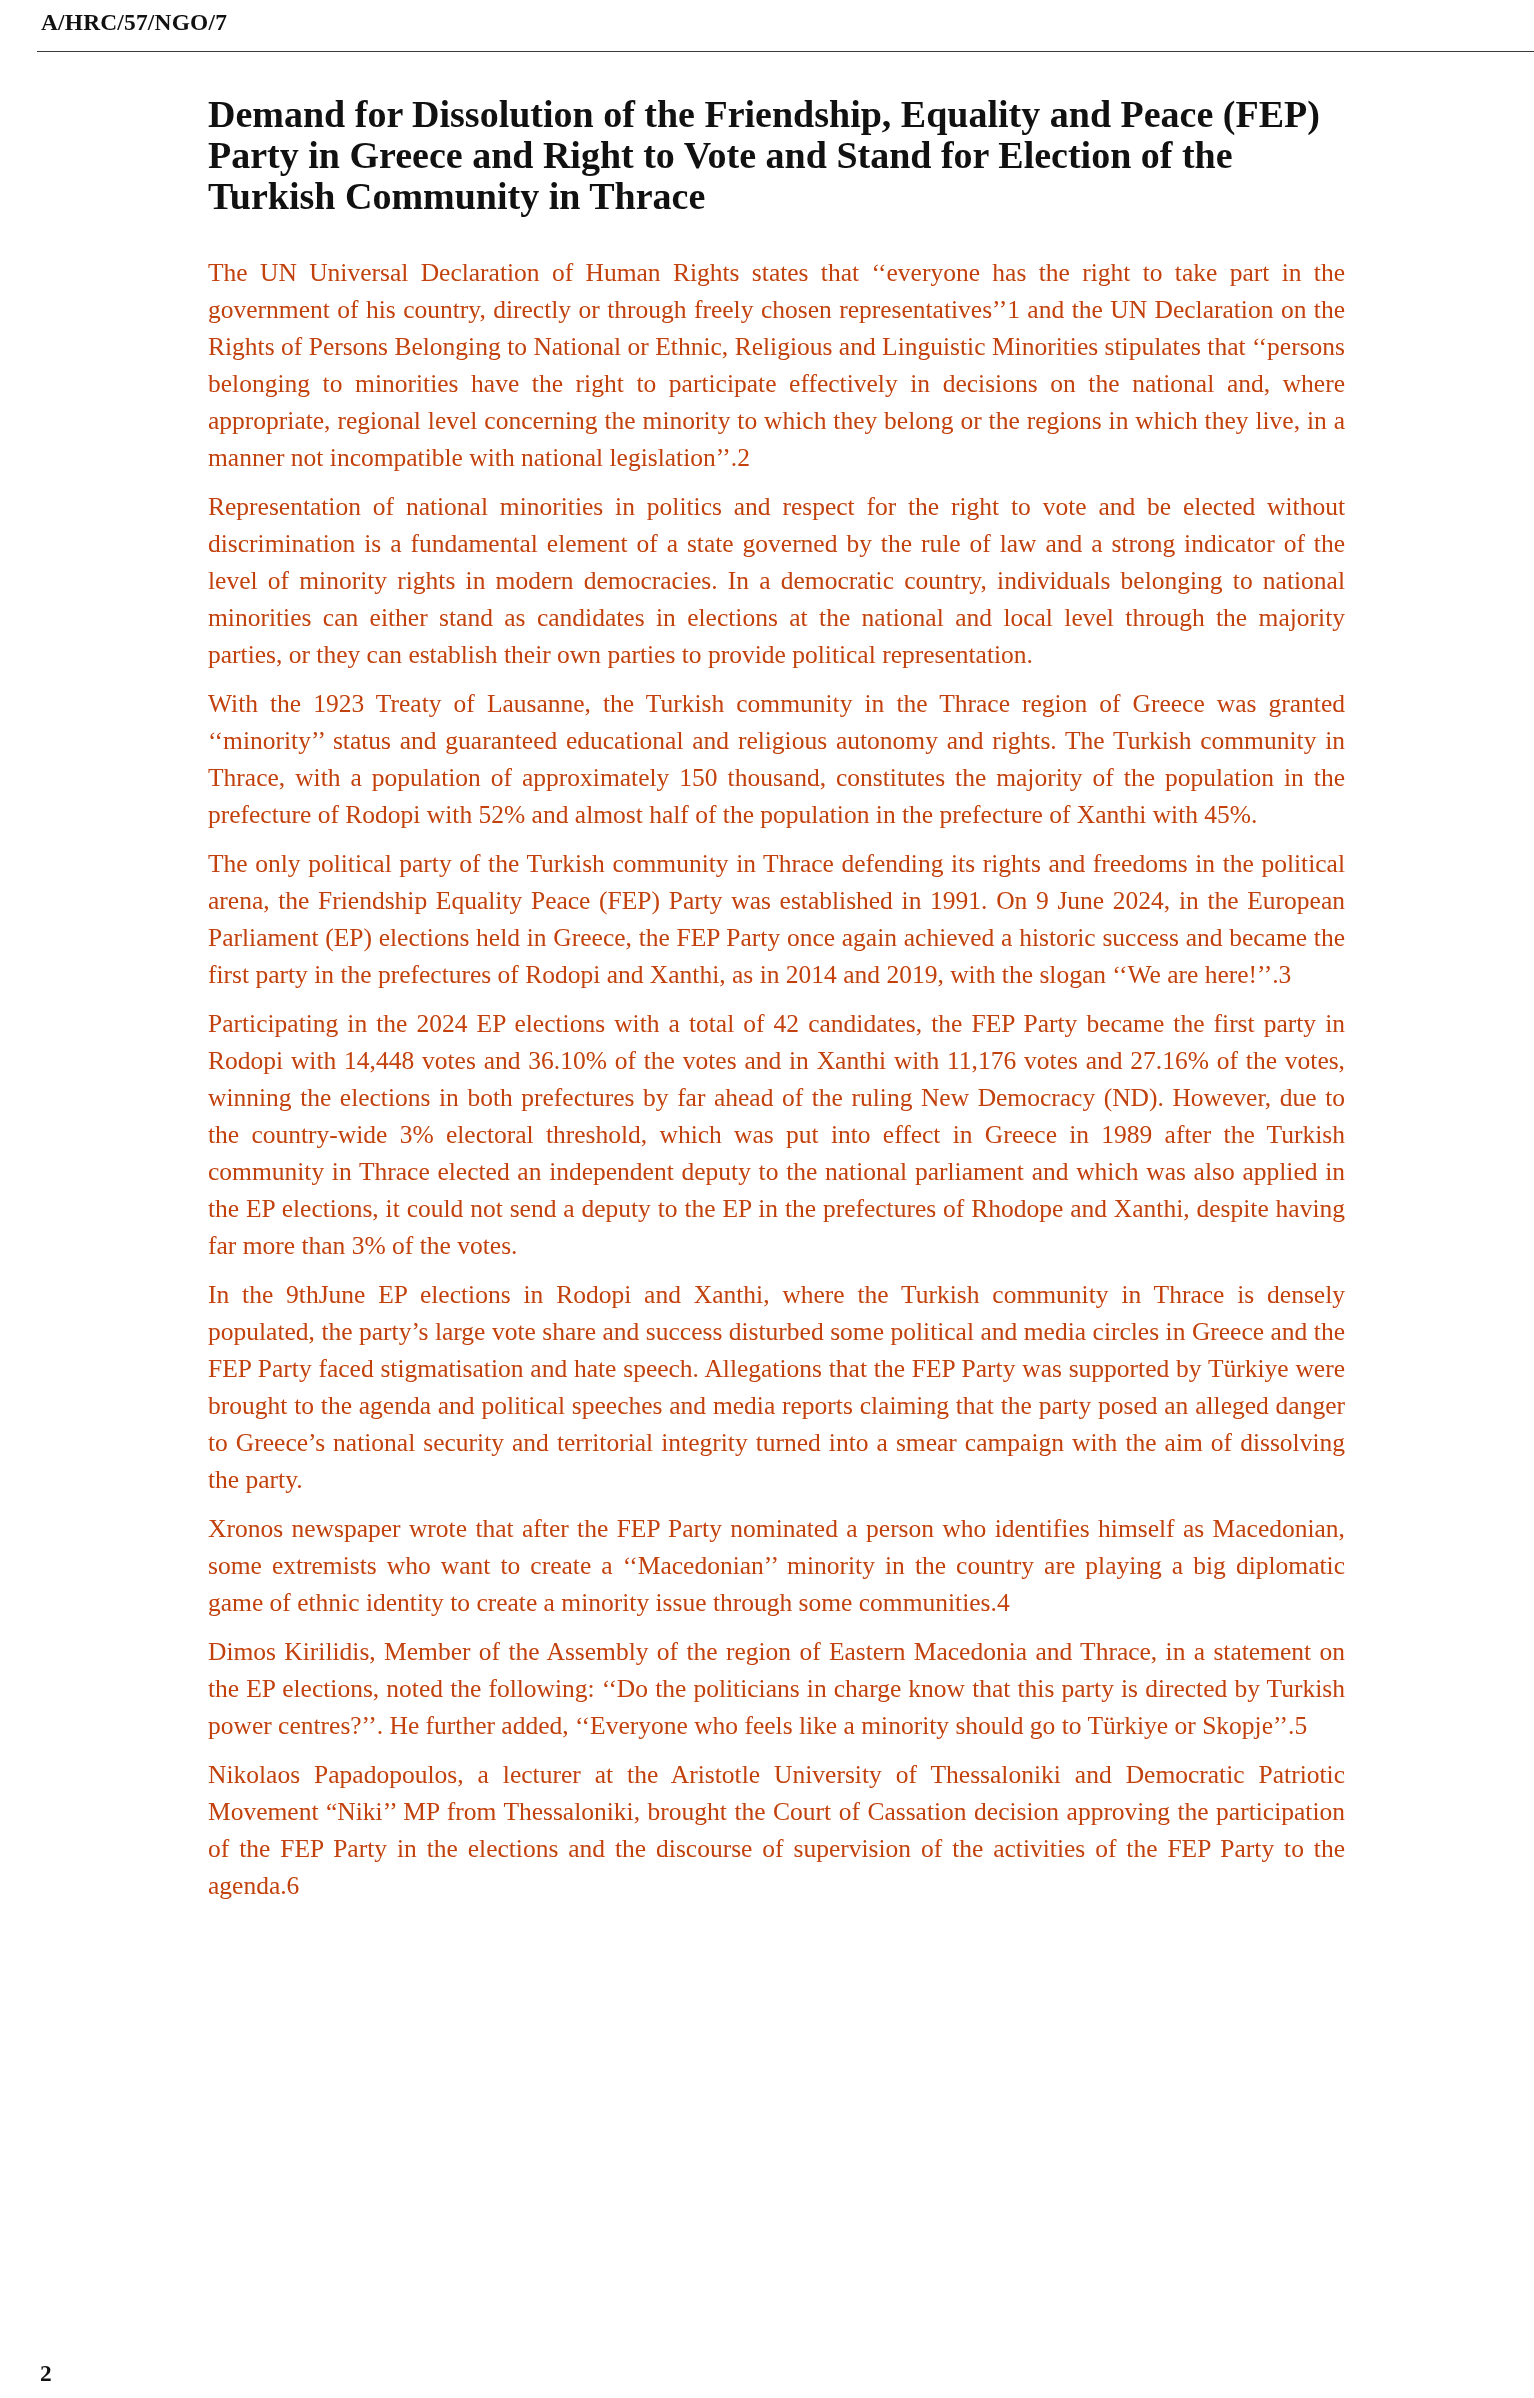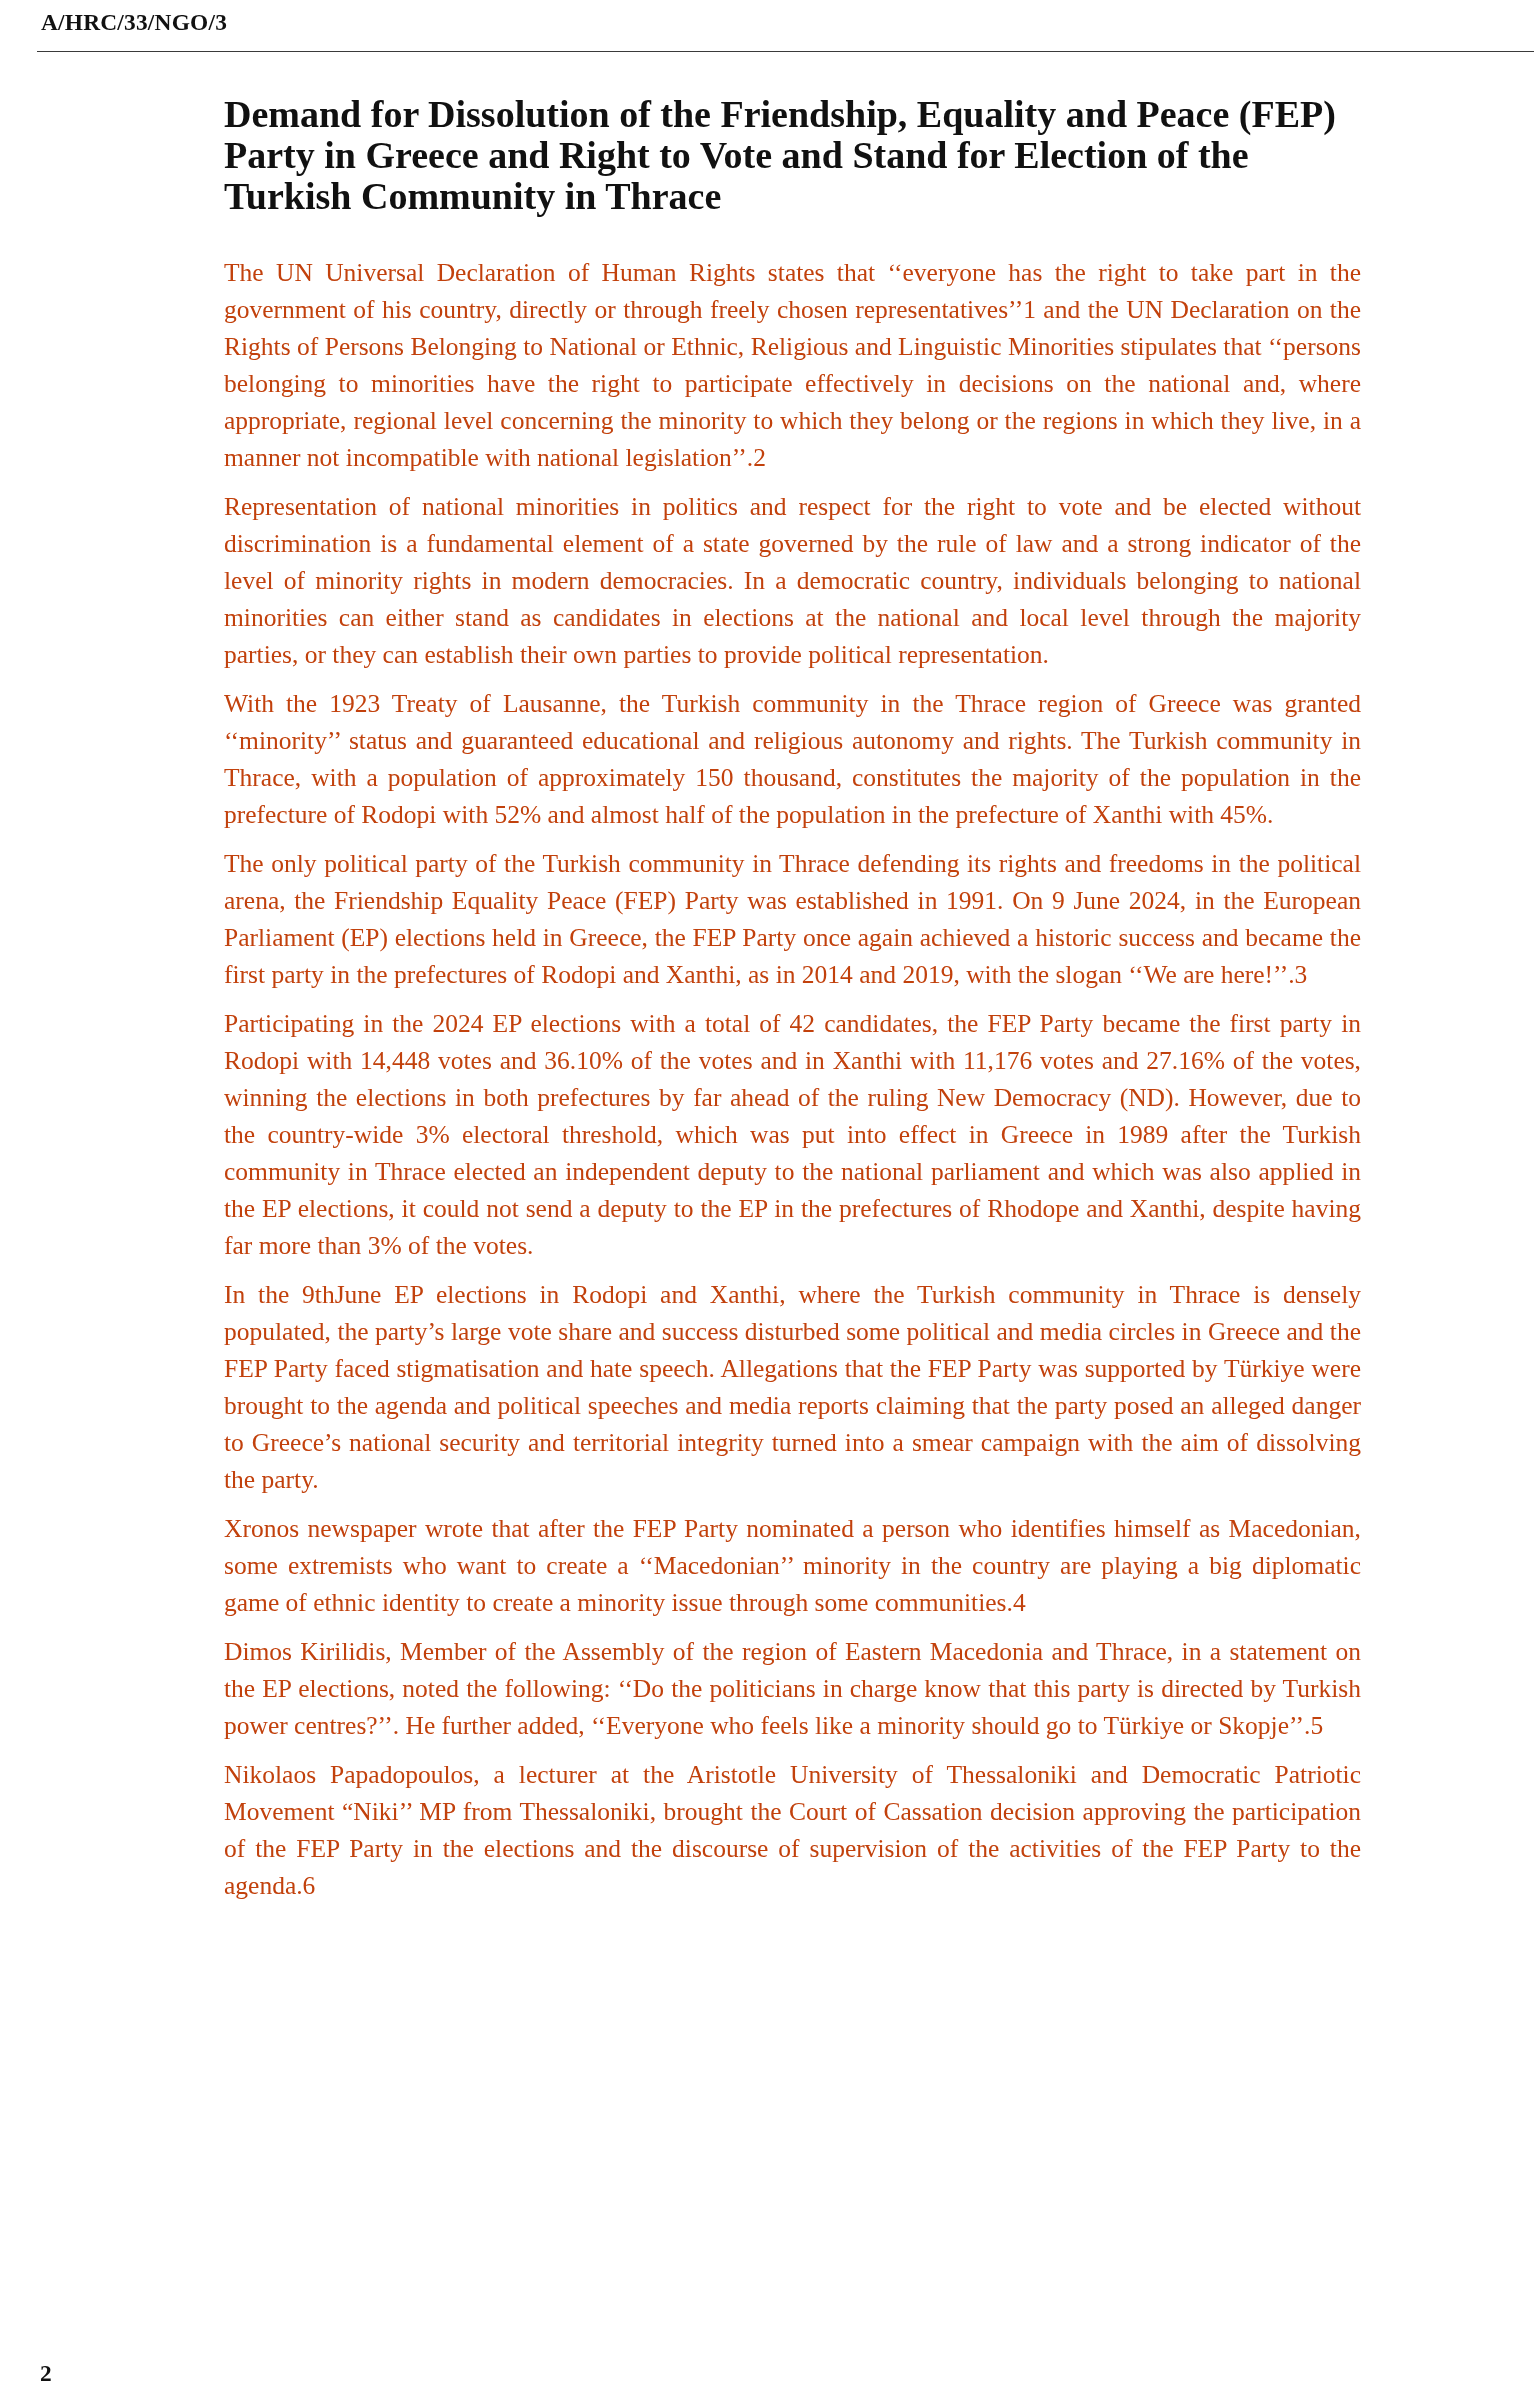--- a/index.html
+++ b/index.html
@@ -27,21 +27,21 @@
     .header-rule {
       position: absolute;
       left: 37px;
       right: 0;
       top: 51px;
       height: 0;
       border-top: 1.9px solid #3a3a3a;
     }
     .content {
       position: absolute;
-      left: 224px;
+      left: 208px;
       width: 1137px;
       top: 94px;
     }
     .title {
       margin: 0 0 37px 0;
       font-weight: bold;
       font-size: 38px;
       line-height: 41px;
       color: #111111;
     }
@@ -57,21 +57,21 @@
       left: 40px;
       top: 2360px;
       font-weight: bold;
       font-size: 23.4px;
       color: #111111;
     }
   </style>
 </head>
 <body>
 
-<div class="doc-symbol">A/HRC/33/NGO/3</div>
+<div class="doc-symbol">A/HRC/57/NGO/7</div>
 <div class="header-rule"></div>
 
 <div class="content">
   <h1 class="title">Demand for Dissolution of the Friendship, Equality and Peace (FEP) Party in Greece and Right to Vote and Stand for Election of the Turkish Community in Thrace</h1>
   <p class="para">The UN Universal Declaration of Human Rights states that ‘‘everyone has the right to take part in the government of his country, directly or through freely chosen representatives’’1 and the UN Declaration on the Rights of Persons Belonging to National or Ethnic, Religious and Linguistic Minorities stipulates that ‘‘persons belonging to minorities have the right to participate effectively in decisions on the national and, where appropriate, regional level concerning the minority to which they belong or the regions in which they live, in a manner not incompatible with national legislation’’.2</p>
   <p class="para">Representation of national minorities in politics and respect for the right to vote and be elected without discrimination is a fundamental element of a state governed by the rule of law and a strong indicator of the level of minority rights in modern democracies. In a democratic country, individuals belonging to national minorities can either stand as candidates in elections at the national and local level through the majority parties, or they can establish their own parties to provide political representation.</p>
   <p class="para">With the 1923 Treaty of Lausanne, the Turkish community in the Thrace region of Greece was granted ‘‘minority’’ status and guaranteed educational and religious autonomy and rights. The Turkish community in Thrace, with a population of approximately 150 thousand, constitutes the majority of the population in the prefecture of Rodopi with 52% and almost half of the population in the prefecture of Xanthi with 45%.</p>
   <p class="para">The only political party of the Turkish community in Thrace defending its rights and freedoms in the political arena, the Friendship Equality Peace (FEP) Party was established in 1991. On 9 June 2024, in the European Parliament (EP) elections held in Greece, the FEP Party once again achieved a historic success and became the first party in the prefectures of Rodopi and Xanthi, as in 2014 and 2019, with the slogan ‘‘We are here!’’.3</p>
   <p class="para">Participating in the 2024 EP elections with a total of 42 candidates, the FEP Party became the first party in Rodopi with 14,448 votes and 36.10% of the votes and in Xanthi with 11,176 votes and 27.16% of the votes, winning the elections in both prefectures by far ahead of the ruling New Democracy (ND). However, due to the country-wide 3% electoral threshold, which was put into effect in Greece in 1989 after the Turkish community in Thrace elected an independent deputy to the national parliament and which was also applied in the EP elections, it could not send a deputy to the EP in the prefectures of Rhodope and Xanthi, despite having far more than 3% of the votes.</p>
   <p class="para">In the 9thJune EP elections in Rodopi and Xanthi, where the Turkish community in Thrace is densely populated, the party’s large vote share and success disturbed some political and media circles in Greece and the FEP Party faced stigmatisation and hate speech. Allegations that the FEP Party was supported by Türkiye were brought to the agenda and political speeches and media reports claiming that the party posed an alleged danger to Greece’s national security and territorial integrity turned into a smear campaign with the aim of dissolving the party.</p>

